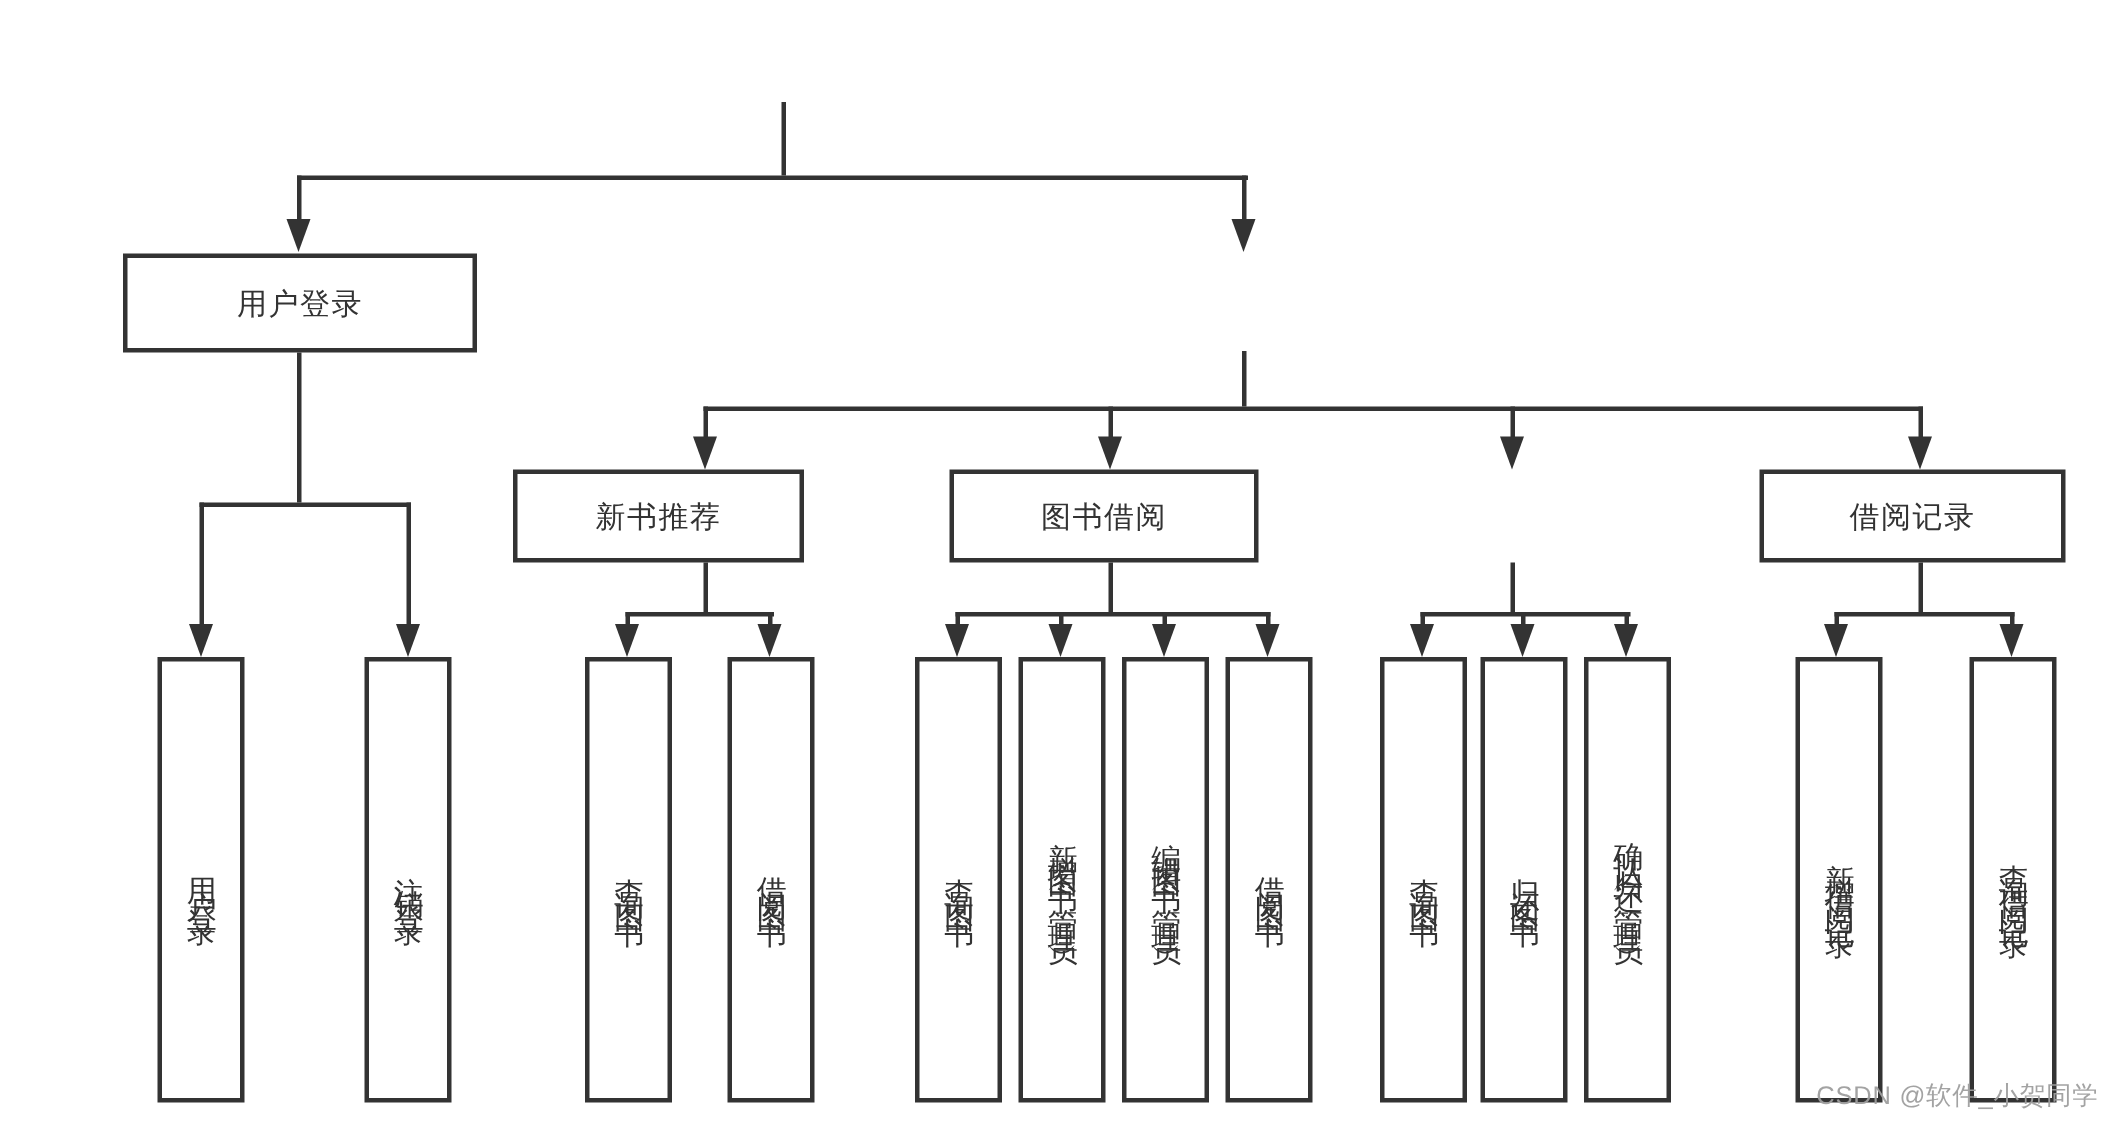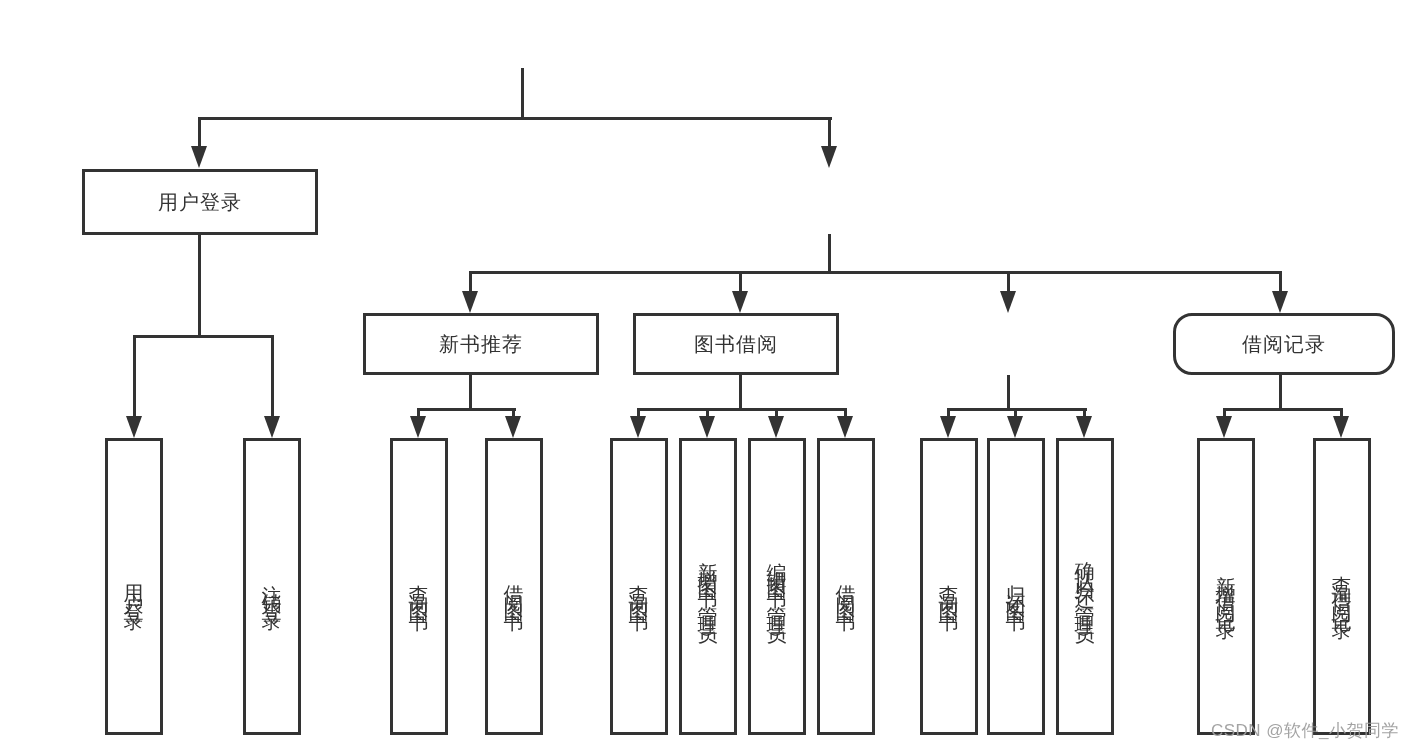--- a/index.html
+++ b/index.html
@@ -88,27 +88,27 @@
   <div class="hline" style="left:469px; top:271px; width:813px;"></div>
   <div class="vline" style="left:469px; top:271px; height:22px;"></div>
   <div class="ahead" style="left:462px; top:291px;"></div>
   <div class="vline" style="left:739px; top:271px; height:22px;"></div>
   <div class="ahead" style="left:732px; top:291px;"></div>
   <div class="vline" style="left:1007px; top:271px; height:22px;"></div>
   <div class="ahead" style="left:1000px; top:291px;"></div>
   <div class="vline" style="left:1279px; top:271px; height:22px;"></div>
   <div class="ahead" style="left:1272px; top:291px;"></div>
 
-  <div class="box" style="left:363px; top:313px; width:236px; height:62px;">
+  <div class="box" style="left:342px; top:313px; width:194px; height:62px;">
     <span>新书推荐</span>
   </div>
   <div class="box" style="left:633px; top:313px; width:206px; height:62px;">
     <span>图书借阅</span>
   </div>
-  <div class="box" style="left:1173px; top:313px; width:222px; height:62px;border-radius:19px;">
+  <div class="box" style="left:1173px; top:313px; width:204px; height:62px;">
     <span>借阅记录</span>
   </div>
 
   <div class="vline" style="left:469px; top:375px; height:33px;"></div>
   <div class="hline" style="left:417px; top:408px; width:99px;"></div>
   <div class="vline" style="left:417px; top:408px; height:10px;"></div>
   <div class="ahead" style="left:410px; top:416px;"></div>
   <div class="vline" style="left:512px; top:408px; height:10px;"></div>
   <div class="ahead" style="left:505px; top:416px;"></div>
 

